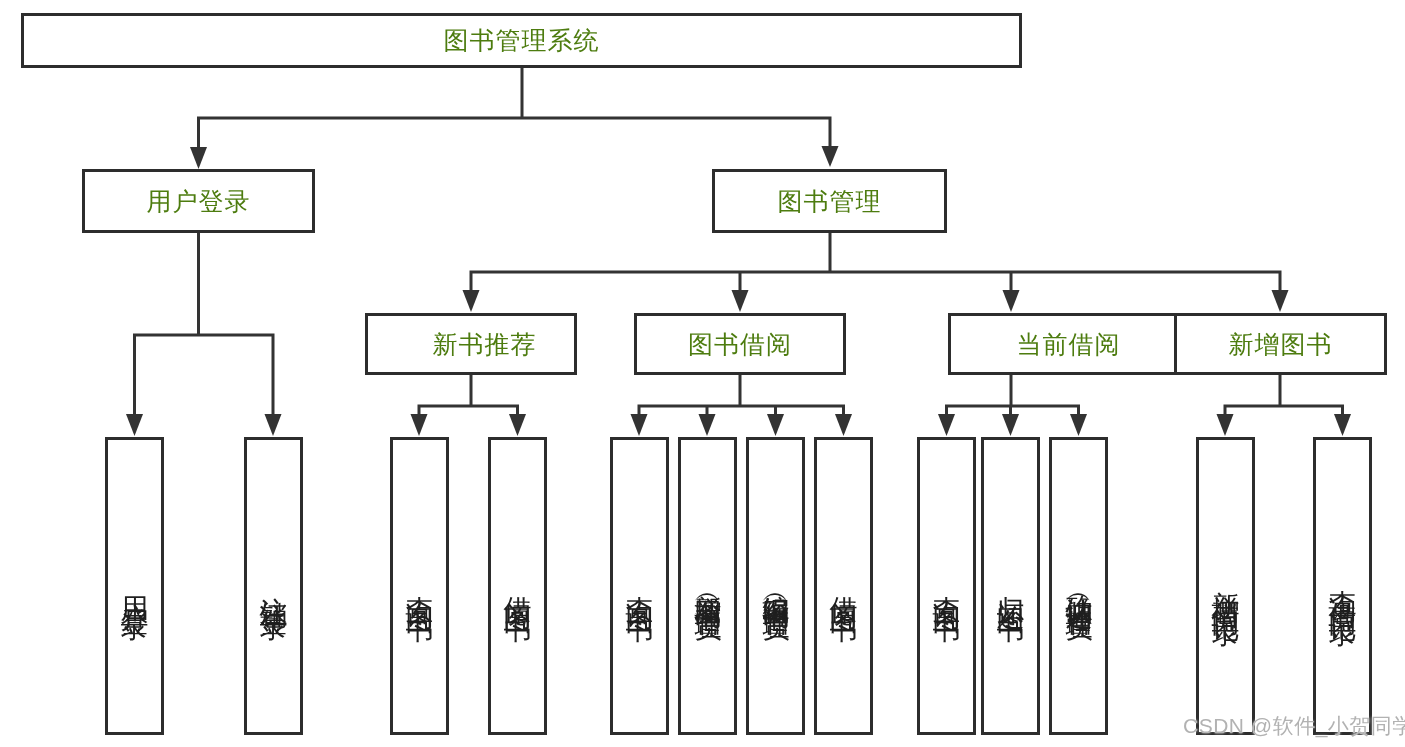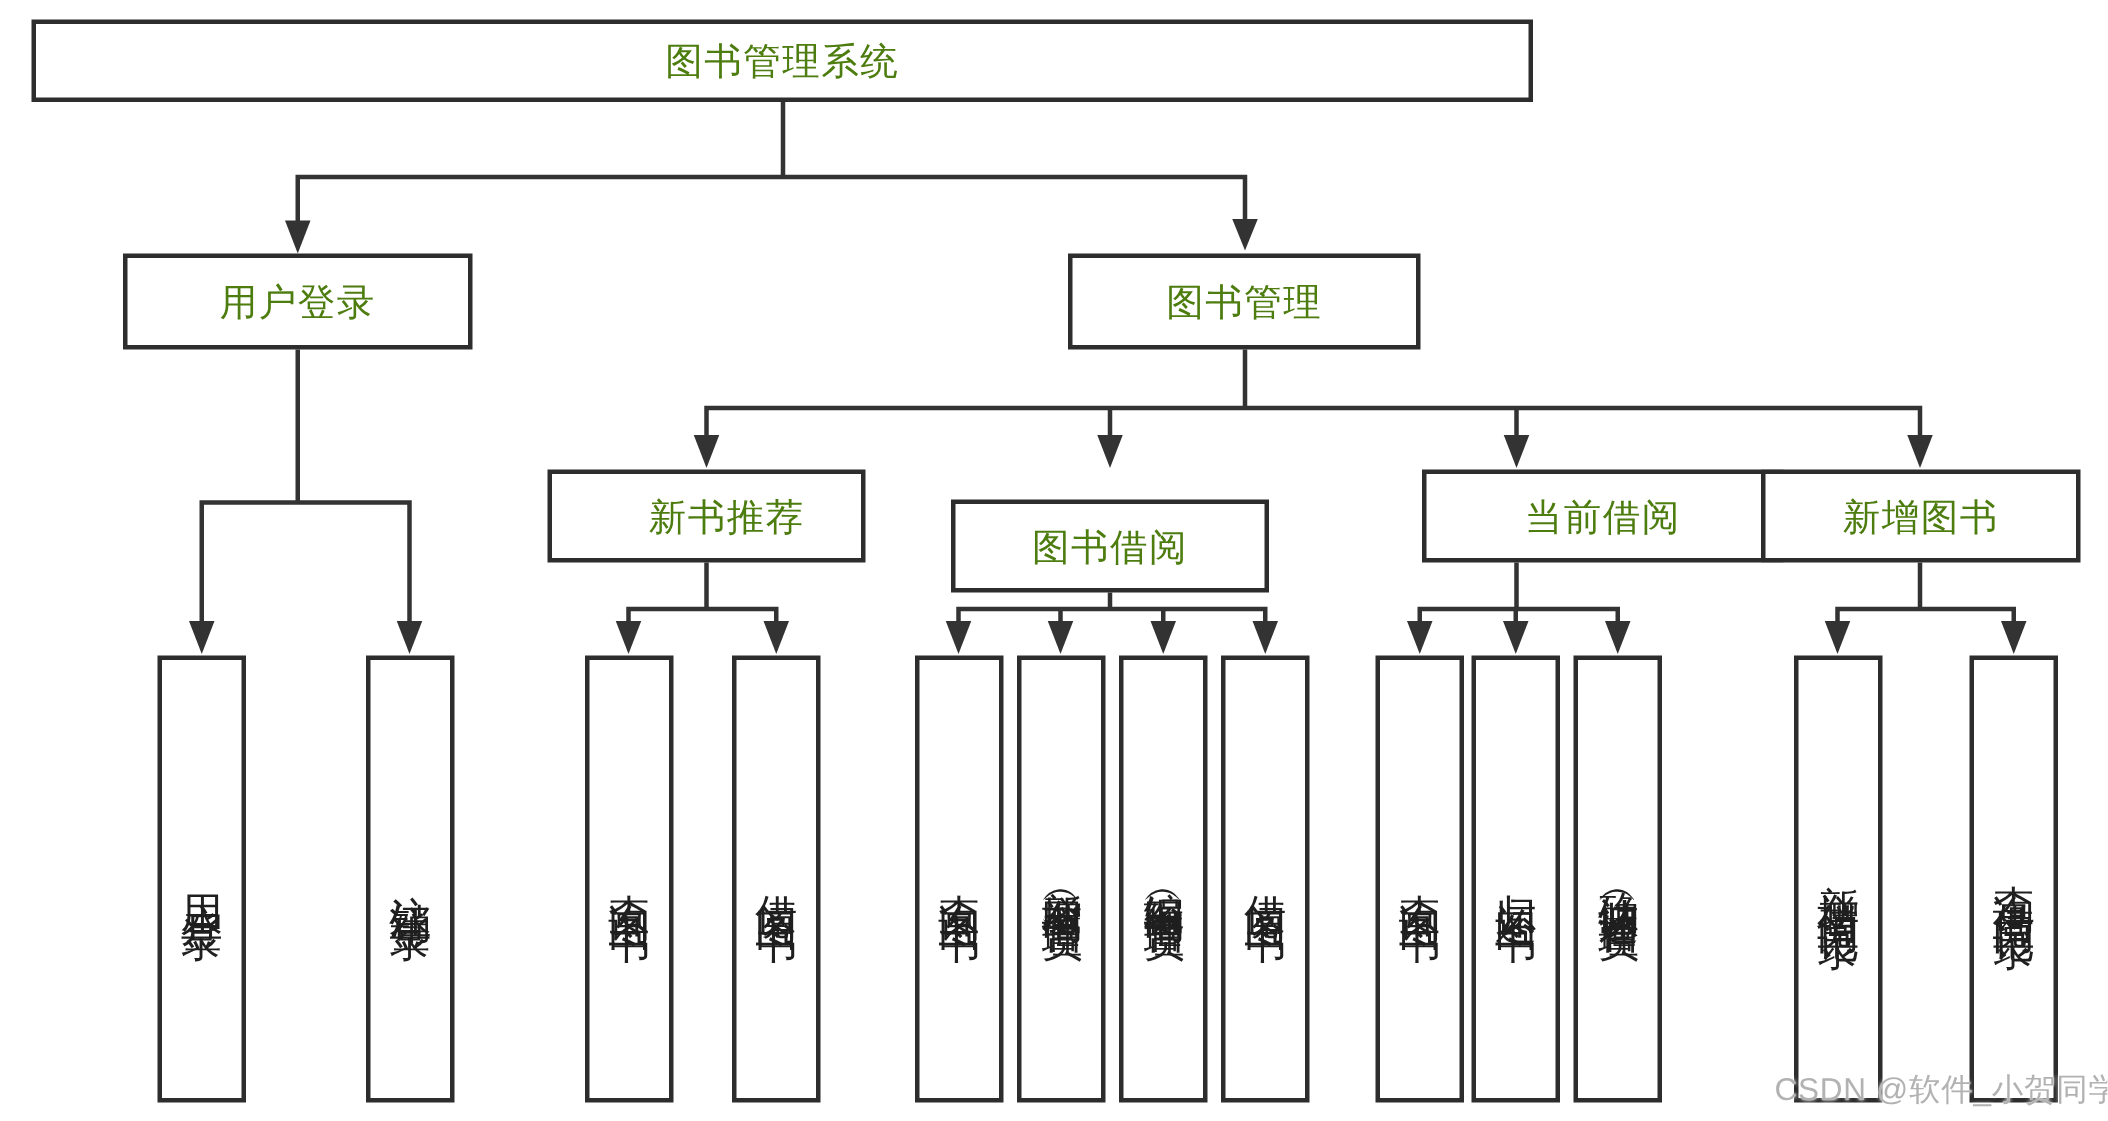--- a/index.html
+++ b/index.html
@@ -113,21 +113,21 @@
       <polygon points="1334,414 1351,414 1342.5,436"></polygon>
     </g>
   </svg>
 
   <div class="hbox" style="left:21px; top:13px; width:1001px; height:55px;">图书管理系统</div>
 
   <div class="hbox" style="left:82px; top:169px; width:233px; height:64px;">用户登录</div>
   <div class="hbox" style="left:712px; top:169px; width:235px; height:64px;">图书管理</div>
 
   <div class="hbox" style="left:365px; top:313px; width:212px; height:62px;padding-left:27px;">新书推荐</div>
-  <div class="hbox" style="left:634px; top:313px; width:212px; height:62px;margin-top:20px;">图书借阅</div>
+  <div class="hbox" style="left:634px; top:313px; width:212px; height:62px;">图书借阅</div>
   <div class="hbox" style="left:948px; top:313px; width:241px; height:62px;">当前借阅</div>
   <div class="hbox" style="left:1174px; top:313px; width:213px; height:62px;">新增图书</div>
 
   <div class="vbox" style="left:105px;">用户登录</div>
   <div class="vbox" style="left:244px;">注销登录</div>
 
   <div class="vbox" style="left:390px;">查询图书</div>
   <div class="vbox" style="left:488px;">借阅图书</div>
 
   <div class="vbox" style="left:610px;">查询图书</div>

